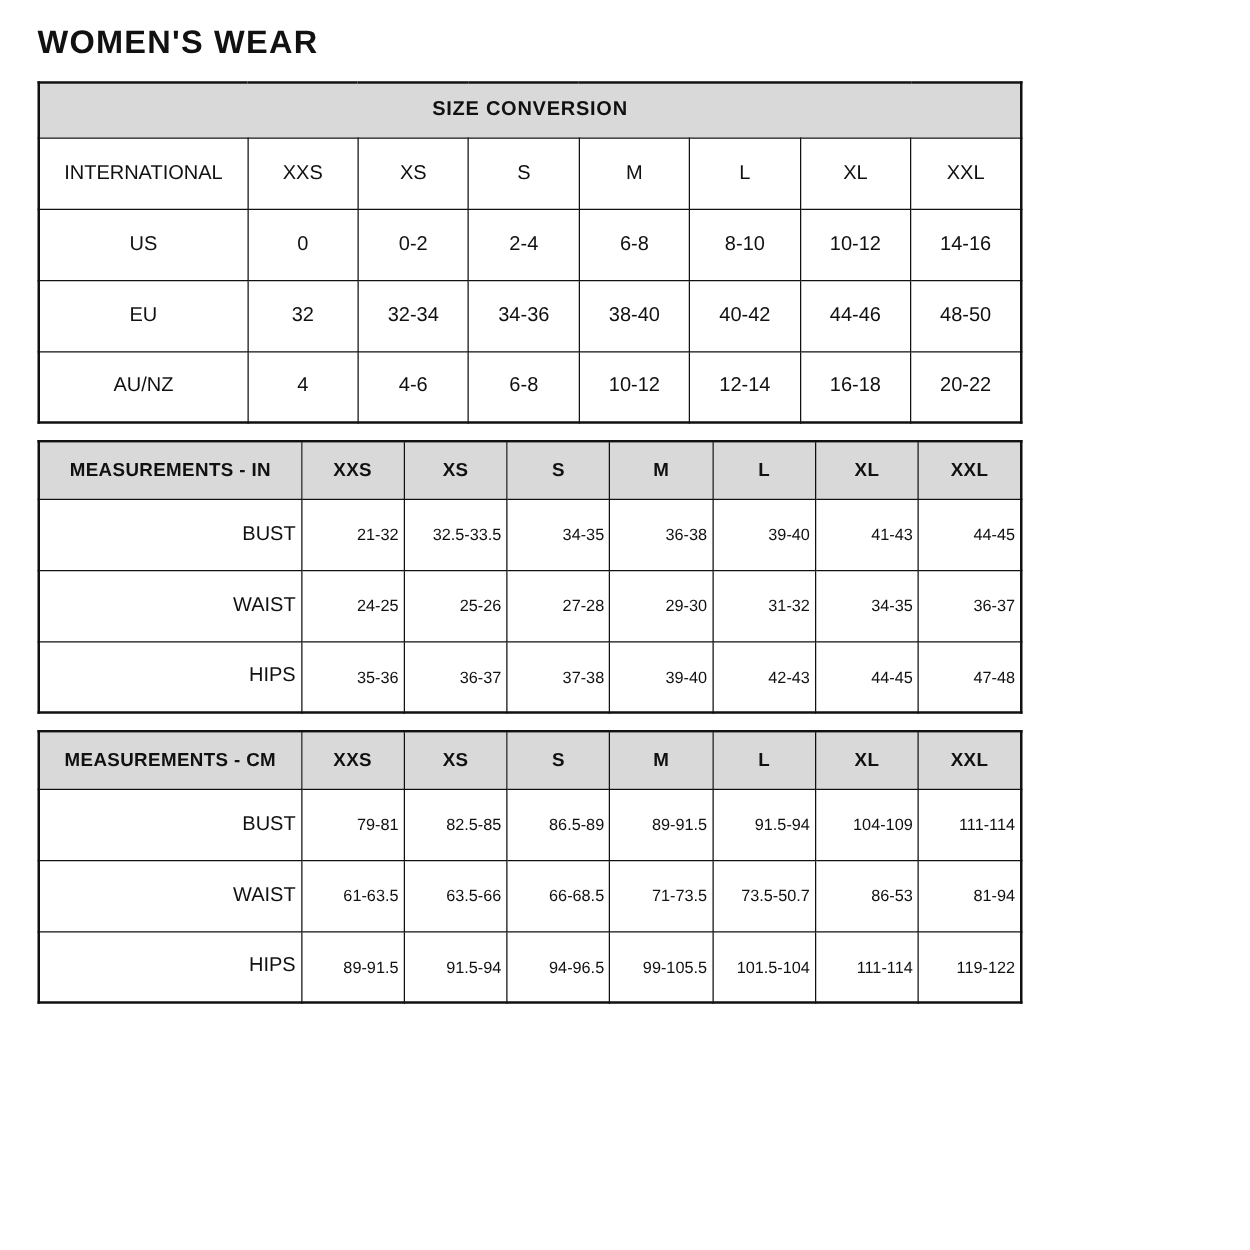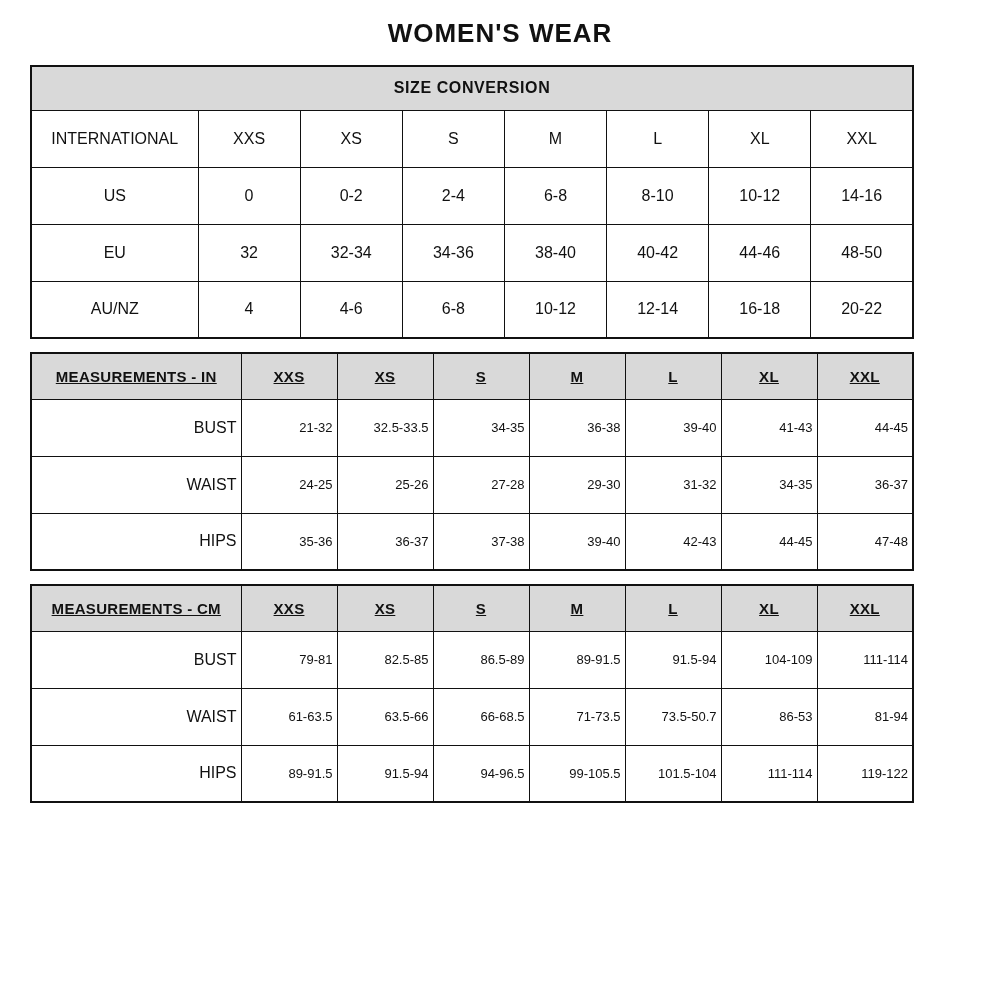--- a/index.html
+++ b/index.html
@@ -3,29 +3,29 @@
 <meta charset="utf-8">
 <style>
   * { box-sizing: border-box; }
   html, body { margin: 0; padding: 0; background: #fff; }
   body {
     font-family: "Liberation Sans", "DejaVu Sans", sans-serif;
     color: var(--text, #111);
   }
   .page { width: 1000px; height: 1000px; padding: 12px 30px 20px; background: var(--background, #fff); }
   .page-title {
-    text-align: center;
+    text-align: left;
     font-size: 26px;
     font-weight: 700;
     letter-spacing: 1px;
     margin: 6px 0 16px;
   }
   table {
     border-collapse: collapse;
-    width: 884px;
+    width: 788px;
     table-layout: fixed;
     border: 2px solid var(--border, #111);
     margin-bottom: 13px;
   }
   th, td {
     border: 1px solid var(--border, #111);
     text-align: center;
     vertical-align: middle;
     padding: 0 4px;
     overflow: hidden;
@@ -39,21 +39,20 @@
     font-weight: 700;
     letter-spacing: 0.6px;
   }
   .conv td { height: 57px; font-size: 16px; text-align: center; }
   .meas th {
     background: var(--header-bg, #d9d9d9);
     height: 46px;
     font-size: 15px;
     font-weight: 700;
     letter-spacing: 0.3px;
-    text-decoration: underline;
   }
   .meas td { height: 57px; font-size: 13px; text-align: right; }
   .meas td.lbl, .conv td.lbl { font-size: 16px; }
 </style>
 </head>
 <body>
 
 <div class="page">
 
   <div class="page-title">WOMEN'S WEAR</div>

